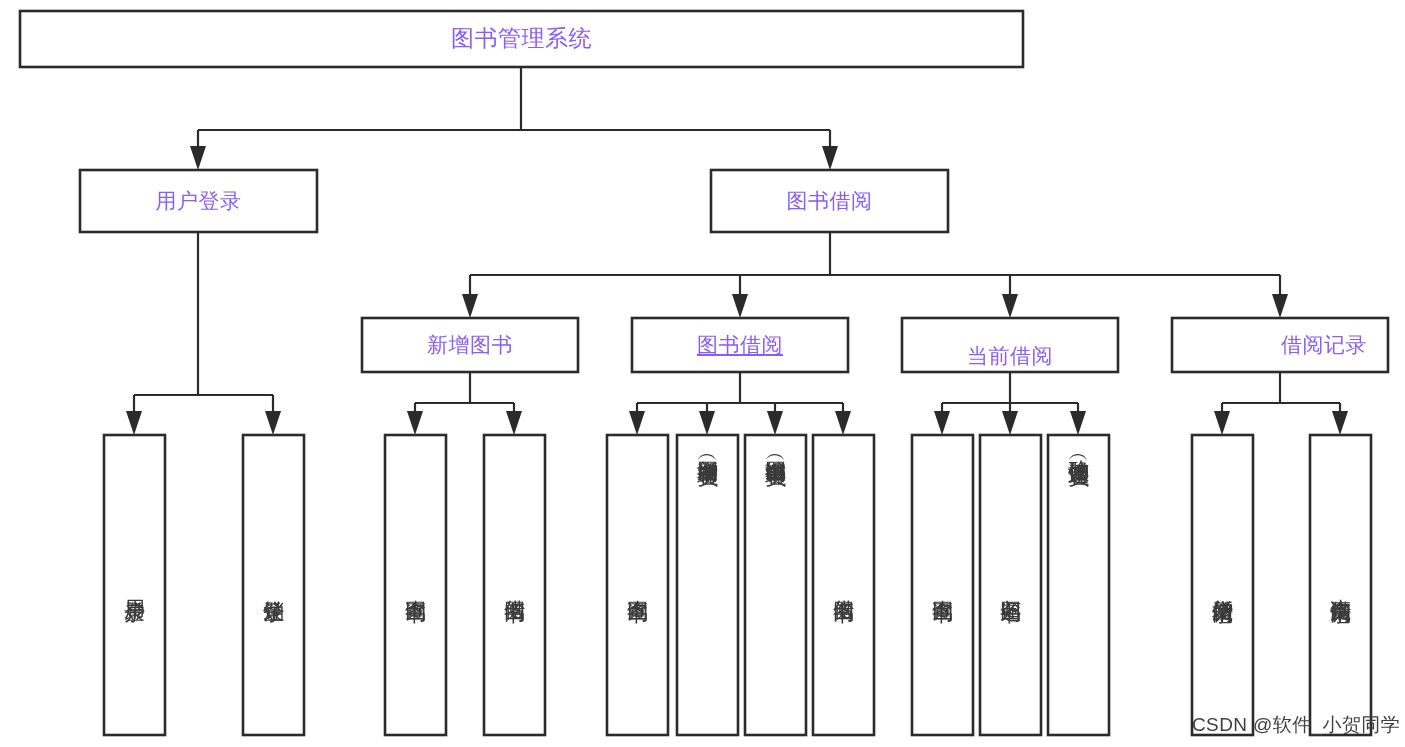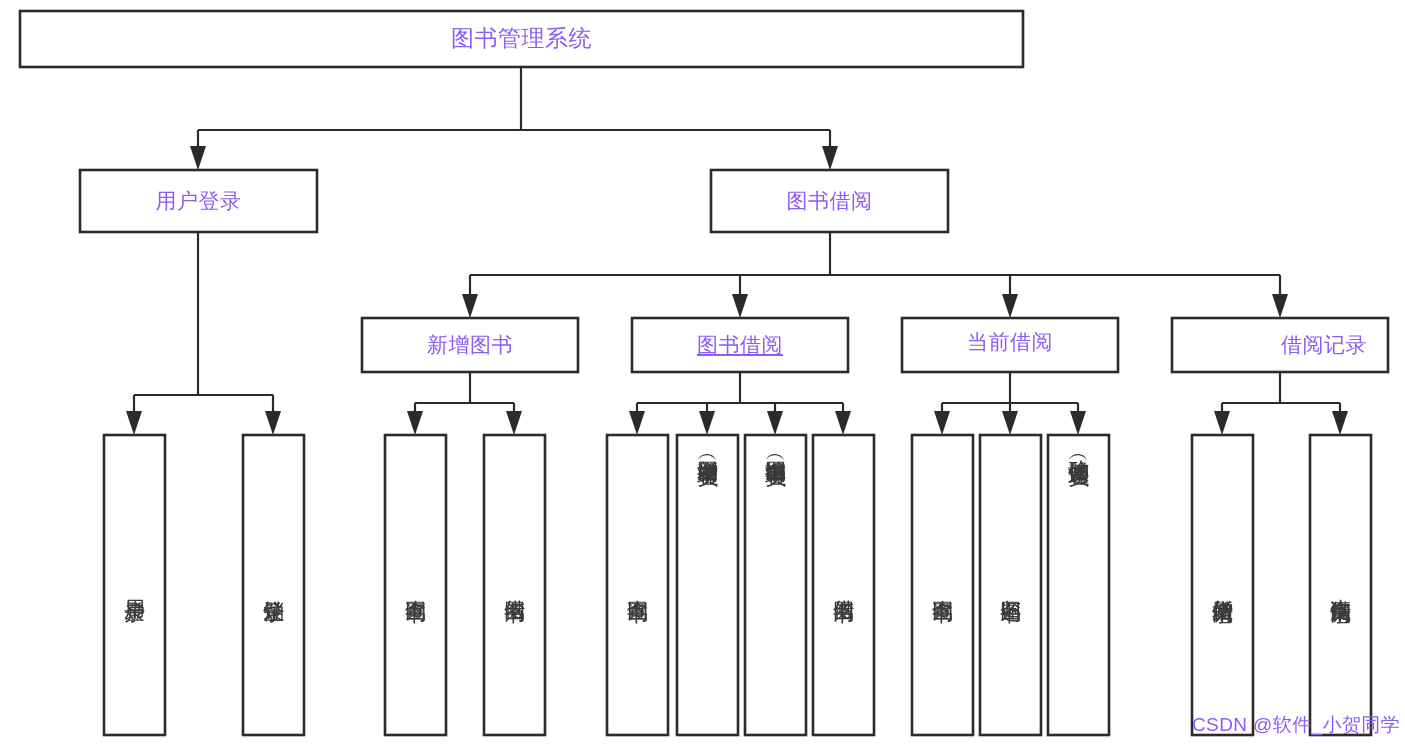--- a/index.html
+++ b/index.html
@@ -65,21 +65,21 @@
     text-orientation: upright;
     letter-spacing: 1px;
     pointer-events: none;
     text-align: center;
   }
   .watermark {
     position: absolute;
     left: 1192px;
     top: 712px;
     font-size: 19px;
-    color: #8b5cf6;
+    color: #404040;
     white-space: nowrap;
     letter-spacing: 0.4px;
   }
 </style>
 </head>
 <body>
 
 <div id="diagram-root">
 
   <svg class="canvas" viewBox="0 0 1405 747">
@@ -187,21 +187,21 @@
 
   </svg>
 
   <div class="node-label-h" style="left:20px; top:11px; width:1003px; height:56px; font-size:23px;">图书管理系统</div>
 
   <div class="node-label-h" style="left:80px; top:170px; width:237px; height:62px;">用户登录</div>
   <div class="node-label-h" style="left:711px; top:170px; width:237px; height:62px;">图书借阅</div>
 
   <div class="node-label-h" style="left:362px; top:318px; width:216px; height:54px;">新增图书</div>
   <div class="node-label-h" style="left:632px; top:318px; width:216px; height:54px;text-decoration:underline;">图书借阅</div>
-  <div class="node-label-h" style="left:902px; top:320px; width:216px; height:44px;">当前借阅</div>
+  <div class="node-label-h" style="left:902px; top:334px; width:216px; height:44px;">当前借阅</div>
   <div class="node-label-h" style="left:1216px; top:318px; width:216px; height:54px;">借阅记录</div>
 
   <div class="node-label-v" style="left:104px; top:435px; width:61px; height:300px;">用户登录</div>
   <div class="node-label-v" style="left:243px; top:435px; width:61px; height:300px;">注销登录</div>
 
   <div class="node-label-v" style="left:385px; top:435px; width:61px; height:300px;">查询图书</div>
   <div class="node-label-v" style="left:484px; top:435px; width:61px; height:300px;">借阅图书</div>
 
   <div class="node-label-v" style="left:607px; top:435px; width:61px; height:300px;">查询图书</div>
   <div class="node-label-v" style="left:677px; top:435px; width:61px; height:300px; justify-content:flex-start; padding-top:8px; box-sizing:border-box;">新增图书（管理员）</div>

